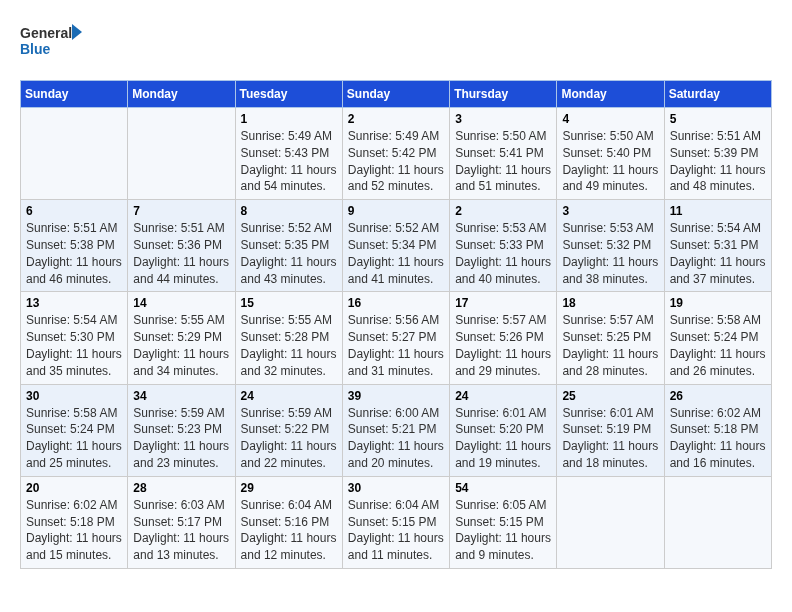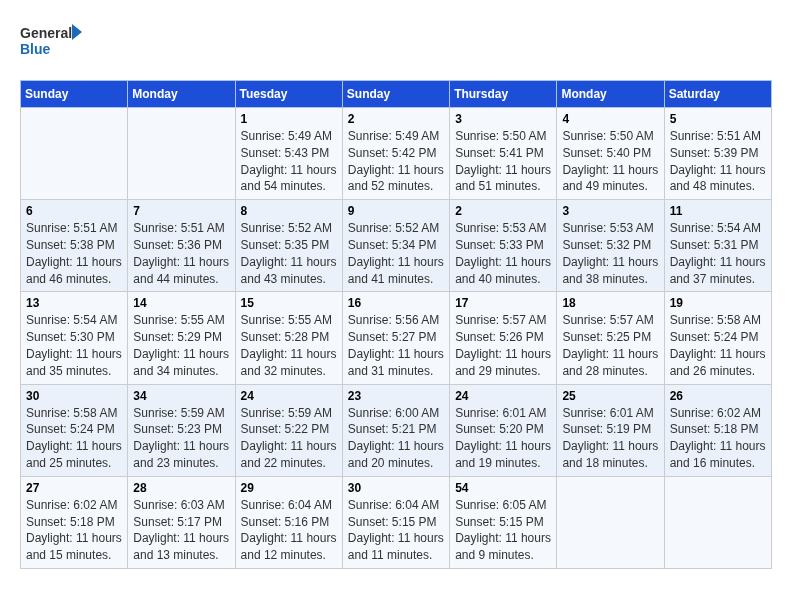--- a/index.html
+++ b/index.html
@@ -196,39 +196,39 @@
         </td>
         <td>
           <span class="day-num">34</span>
           <div class="day-info">Sunrise: 5:59 AM<br>Sunset: 5:23 PM<br>Daylight: 11 hours and 23 minutes.</div>
         </td>
         <td>
           <span class="day-num">24</span>
           <div class="day-info">Sunrise: 5:59 AM<br>Sunset: 5:22 PM<br>Daylight: 11 hours and 22 minutes.</div>
         </td>
         <td>
-          <span class="day-num">23</span>
+          <span class="day-num">39</span>
           <div class="day-info">Sunrise: 6:00 AM<br>Sunset: 5:21 PM<br>Daylight: 11 hours and 20 minutes.</div>
         </td>
         <td>
           <span class="day-num">24</span>
           <div class="day-info">Sunrise: 6:01 AM<br>Sunset: 5:20 PM<br>Daylight: 11 hours and 19 minutes.</div>
         </td>
         <td>
           <span class="day-num">25</span>
           <div class="day-info">Sunrise: 6:01 AM<br>Sunset: 5:19 PM<br>Daylight: 11 hours and 18 minutes.</div>
         </td>
         <td>
           <span class="day-num">26</span>
           <div class="day-info">Sunrise: 6:02 AM<br>Sunset: 5:18 PM<br>Daylight: 11 hours and 16 minutes.</div>
         </td>
       </tr>
       <tr>
         <td>
-          <span class="day-num">27</span>
+          <span class="day-num">20</span>
           <div class="day-info">Sunrise: 6:02 AM<br>Sunset: 5:18 PM<br>Daylight: 11 hours and 15 minutes.</div>
         </td>
         <td>
           <span class="day-num">28</span>
           <div class="day-info">Sunrise: 6:03 AM<br>Sunset: 5:17 PM<br>Daylight: 11 hours and 13 minutes.</div>
         </td>
         <td>
           <span class="day-num">29</span>
           <div class="day-info">Sunrise: 6:04 AM<br>Sunset: 5:16 PM<br>Daylight: 11 hours and 12 minutes.</div>
         </td>

